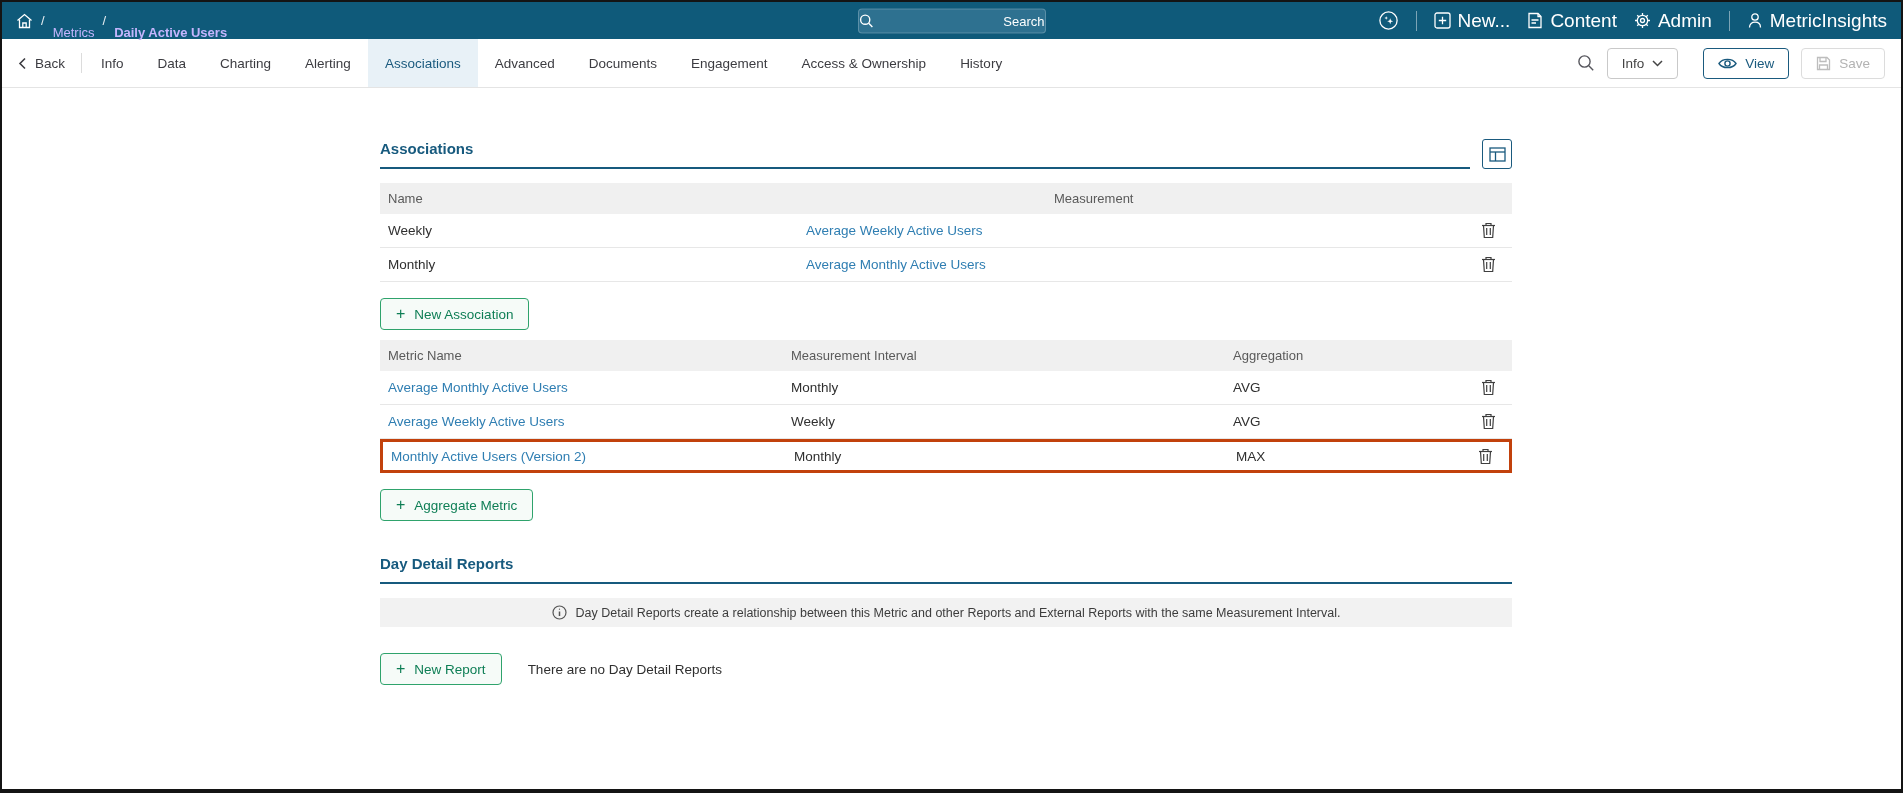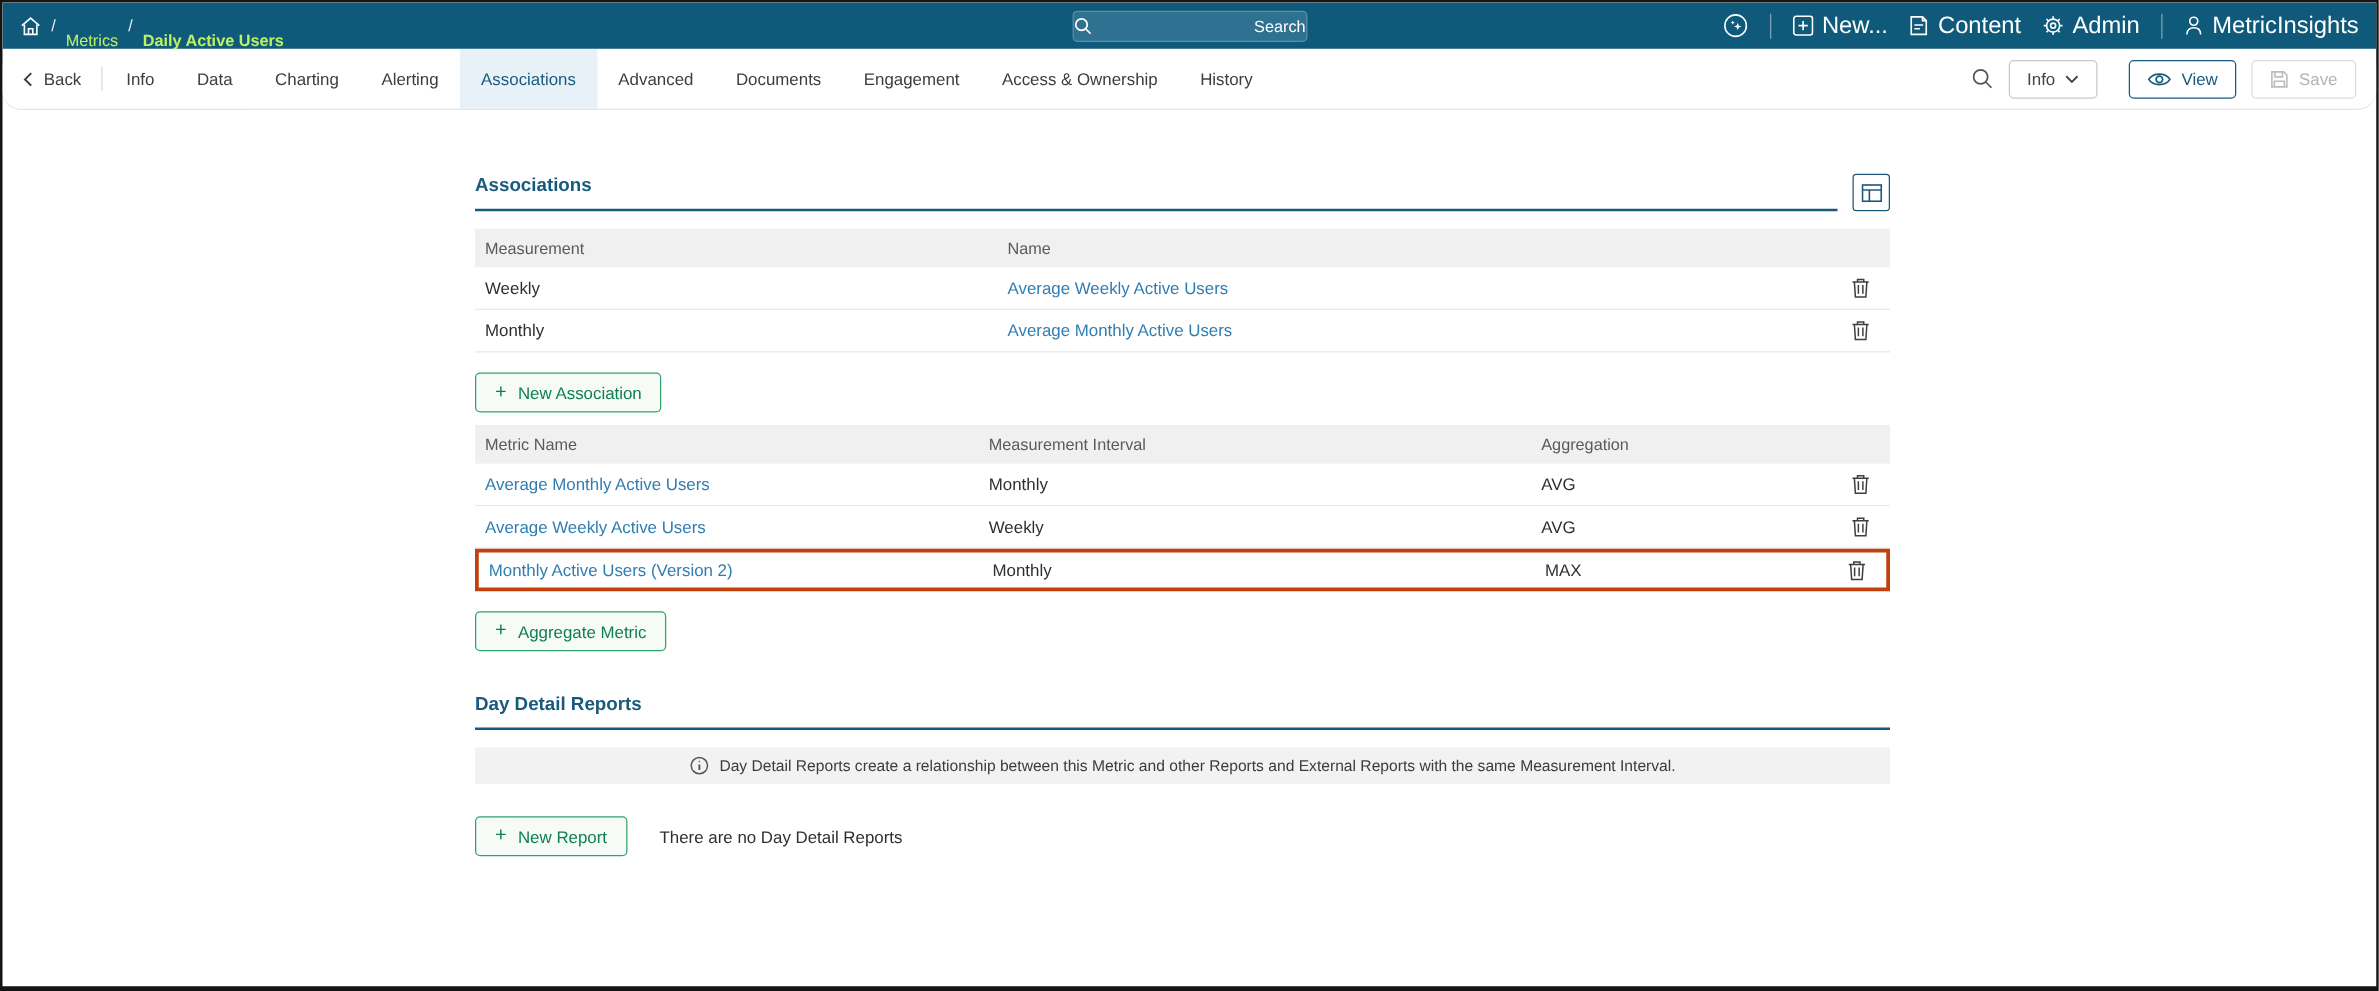--- a/index.html
+++ b/index.html
@@ -15,37 +15,37 @@
   }
 
   
   .topbar {
     height: 37px; background: #0F5A7A; color: #fff;
     display: flex; align-items: center; padding: 0 14px;
     position: relative;
   }
   .breadcrumb { display: flex; align-items: center; gap: 8px; font-size: 13px; }
   .breadcrumb .sep { opacity: .9; }
-  .breadcrumb .crumb { color: #bef264; cursor: pointer; margin-top: 24px; }
+  .breadcrumb .crumb { color: #c4b5fd; cursor: pointer; margin-top: 24px; }
   .breadcrumb .crumb.current { font-weight: bold; }
   .topbar-search {
     position: absolute; left: 50%; top: 50%; transform: translate(-50%, -50%);
     width: 188px; height: 25px; background: #2E7190;
     border: 1px solid rgba(255,255,255,0.22); border-radius: 4px;
     display: flex; align-items: center; justify-content: space-between; gap: 8px;
     color: #fff; font-size: 13px; cursor: pointer;
   }
   .topbar-right { margin-left: auto; display: flex; align-items: center; gap: 17px; font-size: 19px; }
   .topbar-item { display: flex; align-items: center; gap: 7px; cursor: pointer; white-space: nowrap; }
   .v-divider-light { width: 1px; height: 20px; background: rgba(255,255,255,0.45); }
 
   
   .tabbar {
     height: 49px; background: #fff; border-bottom: 1px solid #e4e4e4;
-    display: flex; align-items: stretch; padding-left: 12px; border-radius: 15px;
+    display: flex; align-items: stretch; padding-left: 12px;
   }
   .back-btn { display: flex; align-items: center; gap: 8px; padding: 0 14px 0 4px; font-size: 13.5px; color: #3c3c41; cursor: pointer; }
   .tab-divider { width: 1px; background: #dcdcdc; margin: 14px 2px; }
   .tabs { display: flex; align-items: stretch; }
   .tab {
     display: flex; align-items: center; padding: 0 17px;
     font-size: 13.5px; color: #3c3c41; cursor: pointer; white-space: nowrap;
   }
   .tab.active { background: #E8F1F7; color: #1A5A7E; }
   .tabbar-right { margin-left: auto; display: flex; align-items: center; gap: 12px; padding-right: 16px; }
@@ -258,22 +258,22 @@
           <rect x="1" y="1" width="15" height="13"></rect>
           <path d="M1 5 H16"></path>
           <path d="M6.5 5 V14"></path>
         </svg>
       </span>
     </div>
 
 
     <div class="table mt-table1">
       <div class="t-head">
+        <div class="cell t1-c2">Name</div>
         <div class="cell t1-c1">Measurement</div>
-        <div class="cell t1-c2">Name</div>
         <div class="trash-cell"></div>
       </div>
       <div class="t-row">
         <div class="cell t1-c1">Weekly</div>
         <div class="cell t1-c2"><a class="link">Average Weekly Active Users</a></div>
         <div class="trash-cell">
           <svg width="15" height="17" viewBox="0 0 15 17" fill="none" stroke="#3f3f3f" stroke-width="1.2">
             <path d="M1 3.5 H14"></path>
               <path d="M5 3.5 V1.5 H10 V3.5"></path>
             <path d="M2.5 3.5 L3.3 15.5 H11.7 L12.5 3.5"></path>

